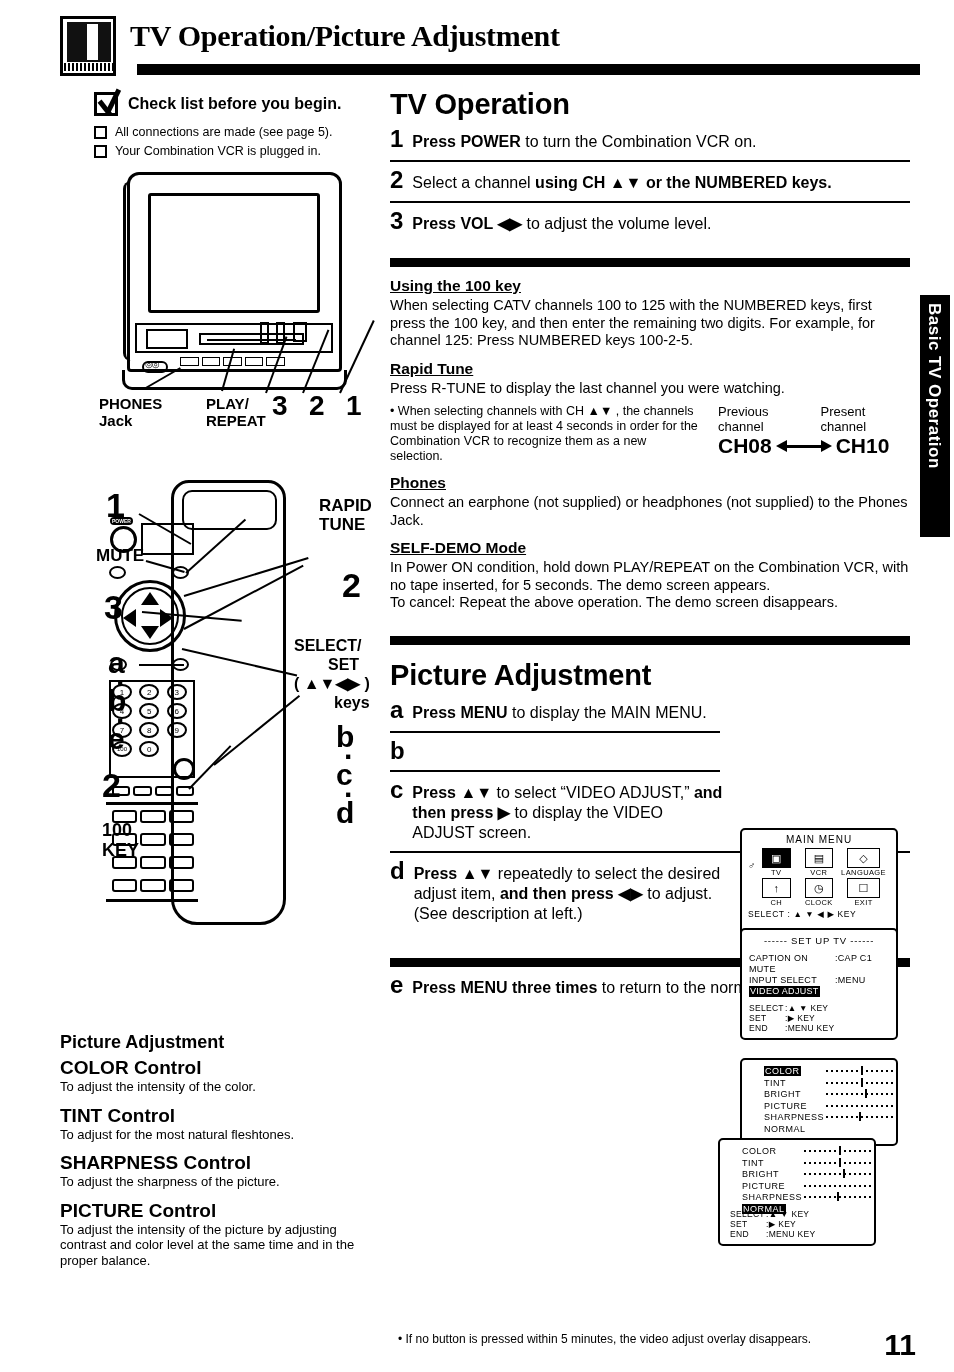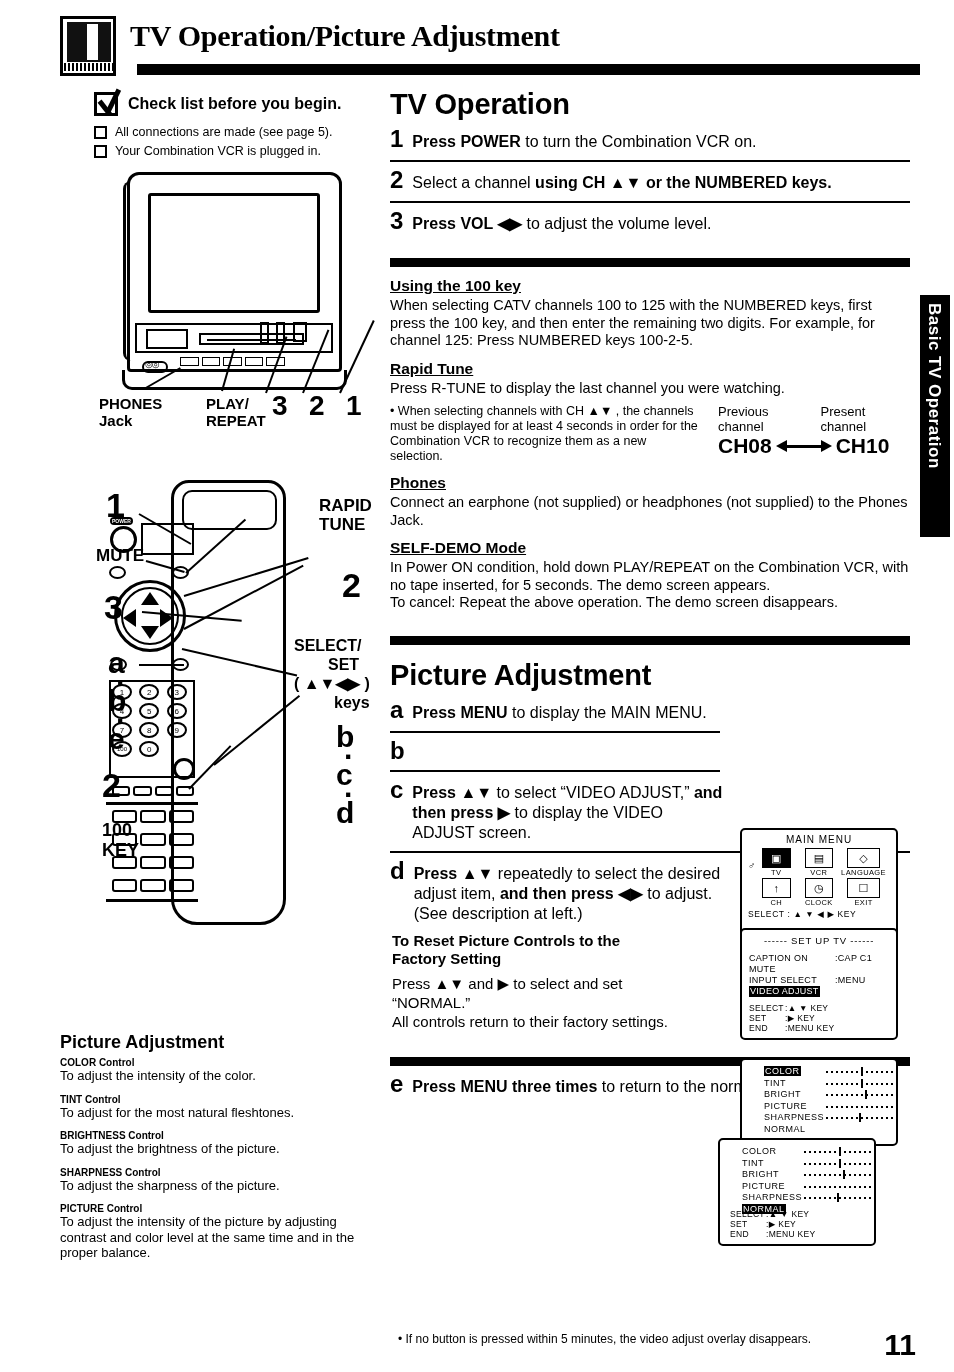--- a/index.html
+++ b/index.html
@@ -114,21 +114,21 @@
   .vgrid { position: absolute; left: 18px; top: 342px; width: 82px; display: grid; grid-template-columns: repeat(3,1fr); gap: 10px 3px; }
   .vgrid i { height: 13px; border: 2px solid #000; border-radius: 3px; }
 
   .cal { position: absolute; font-weight: bold; }
   .ln { position: absolute; background: #000; height: 2px; transform-origin: left center; }
 
   
   .pa { position: absolute; left: 60px; top: 1032px; width: 320px; }
   .pa h3 { font-size: 18px; font-weight: bold; margin-bottom: 4px; }
   .pa .blk { margin-bottom: 10px; }
-  .pa .bt { font-size: 10px; font-weight: bold; }
+  .pa .bt { font-size: 19px; font-weight: bold; }
   .pa .bd { font-size: 13px; line-height: 15.5px; }
 
   
   .rightcol { position: absolute; left: 390px; top: 88px; width: 520px; }
   .rc-title { font-size: 29px; font-weight: bold; letter-spacing: -0.2px; }
   .step { display: flex; gap: 9px; align-items: baseline; padding: 7px 0 8px 0; }
   .step .num { font-size: 24px; font-weight: bold; line-height: 22px; flex: none; }
   .step .txt { font-size: 16px; line-height: 20px; }
   .b { font-weight: bold; }
   .hr-thin { border-top: 2px solid #000; }
@@ -181,21 +181,21 @@
   .osd-setup .rows .r { display: flex; }
   .osd-setup .rows .r .k { width: 86px; }
   .osd-setup .hl { background: #000; color: #fff; display: inline-block; padding: 0 1px; }
   .osd-setup .foot { position: absolute; left: 7px; bottom: 5px; font-size: 8.5px; line-height: 10px; letter-spacing: 0.3px; }
   .osd-setup .foot .r { display: flex; }
   .osd-setup .foot .r .k { width: 36px; }
 
   .osd-va1 { left: 740px; top: 1058px; width: 158px; height: 88px; z-index: 1; }
   .osd-va2 { left: 718px; top: 1138px; width: 158px; height: 108px; z-index: 2; }
   .va-rows { font-size: 9px; line-height: 11.5px; padding: 6px 0 0 10px; letter-spacing: 0.5px; }
-  .va-rows .r { display: flex; align-items: center; padding-left: 12px; }
+  .va-rows .r { display: flex; align-items: flex-start; padding-left: 12px; }
   .va-rows .r .k { width: 64px; }
   .va-rows .hl { background: #000; color: #fff; padding: 0 1px; }
   .bar { position: relative; width: 72px; height: 9px; }
   .bar .dots { position: absolute; left: 0; top: 4px; width: 72px; height: 2px;
     background: repeating-linear-gradient(90deg,#000 0 2px,#fff 2px 5px); }
   .bar .mk { position: absolute; top: 0; width: 2px; height: 9px; background: #000; }
   .osd-va2 .foot { position: absolute; left: 10px; bottom: 5px; font-size: 8.5px; line-height: 10px; letter-spacing: 0.3px; }
   .osd-va2 .foot .r { display: flex; }
   .osd-va2 .foot .r .k { width: 36px; }
 
@@ -377,24 +377,20 @@
     <h3>Picture Adjustment</h3>
     <div class="blk">
       <div class="bt">COLOR Control</div>
       <div class="bd">To adjust the intensity of the color.</div>
     </div>
     <div class="blk">
       <div class="bt">TINT Control</div>
       <div class="bd">To adjust for the most natural fleshtones.</div>
     </div>
     <div class="blk">
-      <div class="bt">BRIGHTNESS Control</div>
-      <div class="bd">To adjust the brightness of the picture.</div>
-    </div>
-    <div class="blk">
       <div class="bt">SHARPNESS Control</div>
       <div class="bd">To adjust the sharpness of the picture.</div>
     </div>
     <div class="blk">
       <div class="bt">PICTURE Control</div>
       <div class="bd">To adjust the intensity of the picture by adjusting contrast and color level at the same time and in the proper balance.</div>
     </div>
   </div>
 
   <div class="rightcol">
@@ -487,31 +483,20 @@
       </div>
     </div>
     <div class="hr-thin" style="width:520px"></div>
     <div class="step" style="width:340px">
       <div class="num">d</div>
       <div class="txt">
         <span class="b">Press ▲▼</span><span> repeatedly to select the desired adjust item, </span><span class="b">and then press ◀▶</span><span> to adjust. (See description at left.)</span>
       </div>
     </div>
 
-    <div style="width:330px; margin-left:2px">
-      <div style="font-size:15px; font-weight:bold; line-height:18px;">
-        <span>To Reset Picture Controls to the</span><br>
-        <span>Factory Setting</span>
-      </div>
-      <div style="font-size:15px; line-height:19px; margin-top:6px">
-        <span>Press ▲▼ and ▶ to select and set</span><br>
-        <span>“NORMAL.”</span><br>
-        <span>All controls return to their factory settings.</span>
-      </div>
-    </div>
 
     <div class="hr-thick" style="width:520px; margin-top:26px"></div>
     <div class="step" style="width:520px; padding-bottom:0">
       <div class="num">e</div>
       <div class="txt">
         <span class="b">Press MENU three times</span><span> to return to the normal screen.</span>
       </div>
     </div>
   </div>
 

